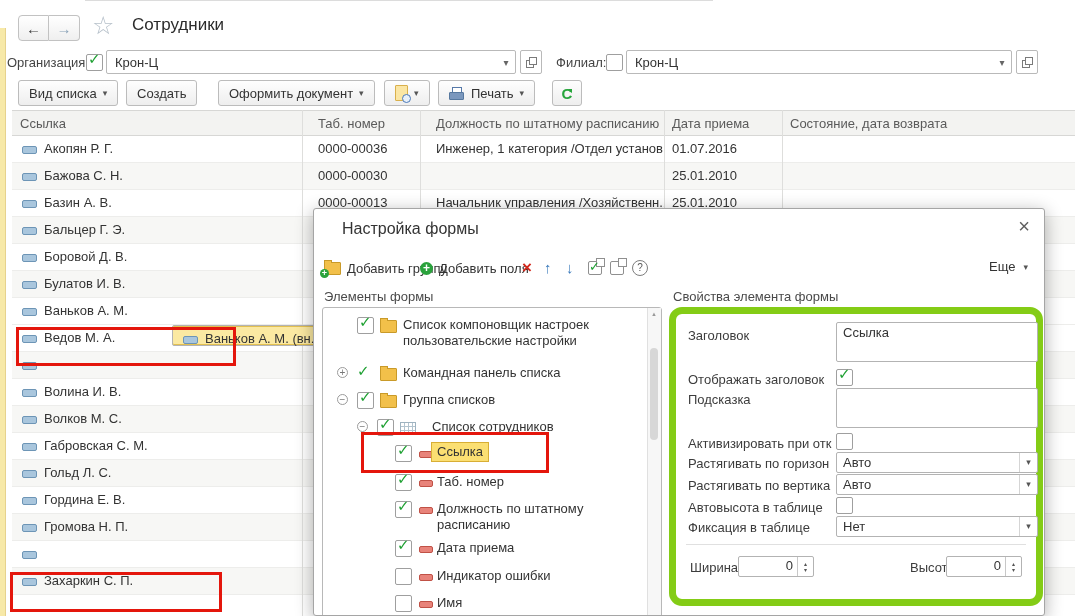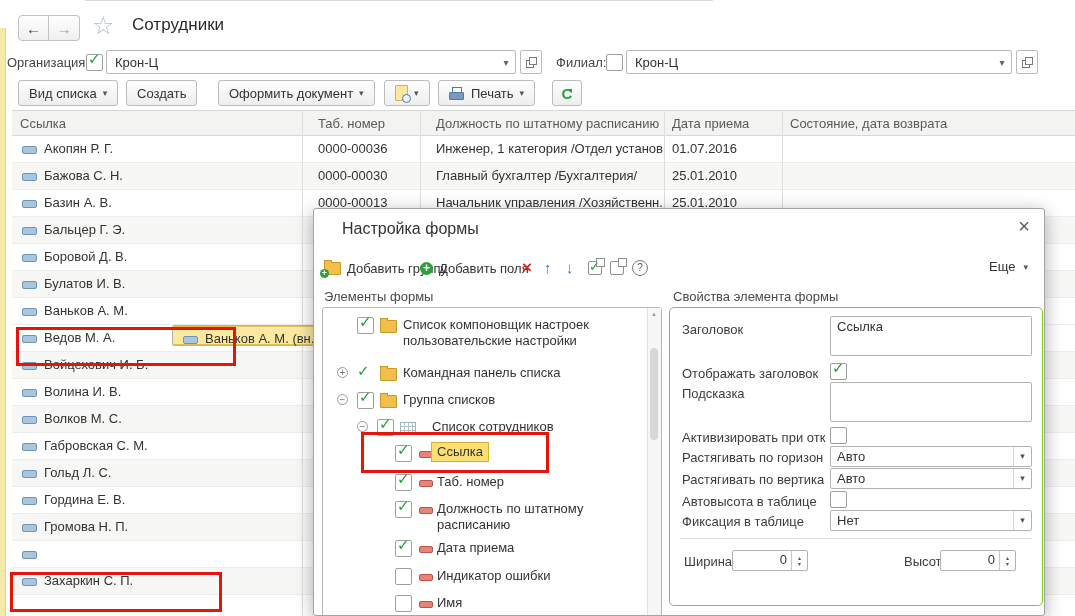--- a/index.html
+++ b/index.html
@@ -95,21 +95,21 @@
   .gridicon{position:absolute;top:4px;width:14px;height:11px;border:1px solid #9fb3c0;background:#fff;
             background-image:repeating-linear-gradient(to right,transparent 0 3px,#b3c4cf 3px 4px),
                              repeating-linear-gradient(to bottom,transparent 0 3px,#b3c4cf 3px 4px);}
   .fielddash{position:absolute;top:7px;width:12px;height:5px;background:#e8837a;border:1px solid #c05146;border-radius:2px;}
   .tlabel{position:absolute;top:1px;max-width:215px;line-height:16px;color:#333;}
   .tlabel.hl{background:#fbdf72;border:1px solid #d8ae35;padding:1px 5px;margin-left:-6px;margin-top:-3px;}
   .vscroll{position:absolute;right:0;top:0;bottom:0;width:13px;background:#f7f7f7;border-left:1px solid #e0e0e0;}
   .sarr{position:absolute;top:3px;left:3px;font-size:6px;color:#999;}
   .thumb{position:absolute;left:2px;top:40px;width:8px;height:92px;background:#d7d7d7;border-radius:4px;cursor:grab;}
 
-  .propsbox{position:absolute;left:355px;top:98px;width:374px;height:299px;border:1px solid #84cc16;border-radius:5px;background:#fff;box-sizing:border-box;}
+  .propsbox{position:absolute;left:355px;top:98px;width:374px;height:299px;border:7px solid #84cc16;border-radius:13px;background:#fff;box-sizing:border-box;}
   .plabel{position:absolute;left:12px;width:146px;color:#3c3c3c;white-space:nowrap;overflow:hidden;}
   .ta{position:absolute;left:160px;width:202px;border:1px solid #b3b3b3;border-radius:2px;background:#fff;
       padding:2px 6px;box-sizing:border-box;color:#333;cursor:text;}
   .pcb{left:160px;}
   .sel{position:absolute;left:160px;width:202px;height:21px;border:1px solid #b3b3b3;border-radius:2px;background:#fff;
        display:flex;align-items:center;box-sizing:border-box;cursor:pointer;}
   .selval{flex:1;padding:0 6px;color:#333;}
   .selbtn{width:17px;text-align:center;font-size:9px;color:#555;border-left:1px solid #d5d5d5;align-self:stretch;line-height:19px;}
   .psep{position:absolute;left:10px;right:10px;height:1px;background:#e0e0e0;}
   .numf{position:absolute;width:76px;height:21px;border:1px solid #b3b3b3;border-radius:2px;background:#fff;display:flex;box-sizing:border-box;}
@@ -196,21 +196,20 @@
         <span class="rowdash"></span>
         <span class="cell c-name">Акопян Р. Г.</span>
         <span class="cell c-tab">0000-00036</span>
         <span class="cell c-pos">Инженер, 1 категория /Отдел установ...</span>
         <span class="cell c-date">01.07.2016</span>
       </div>
       <div class="row alt">
         <span class="rowdash"></span>
         <span class="cell c-name">Бажова С. Н.</span>
         <span class="cell c-tab">0000-00030</span>
-        <span class="cell c-pos">Главный бухгалтер /Бухгалтерия/</span>
         <span class="cell c-date">25.01.2010</span>
       </div>
       <div class="row">
         <span class="rowdash"></span>
         <span class="cell c-name">Базин А. В.</span>
         <span class="cell c-tab">0000-00013</span>
         <span class="cell c-pos">Начальник управления /Хозяйственн...</span>
         <span class="cell c-date">25.01.2010</span>
       </div>
       <div class="row alt">
@@ -232,21 +231,20 @@
       <div class="row sel">
         <span class="rowdash"></span>
         <span class="cell c-name">Ваньков А. М. (вн. совм.)</span>
       </div>
       <div class="row">
         <span class="rowdash"></span>
         <span class="cell c-name">Ведов М. А.</span>
       </div>
       <div class="row alt">
         <span class="rowdash"></span>
-        <span class="cell c-name">Войцехович И. Б.</span>
       </div>
       <div class="row">
         <span class="rowdash"></span>
         <span class="cell c-name">Волина И. В.</span>
       </div>
       <div class="row alt">
         <span class="rowdash"></span>
         <span class="cell c-name">Волков М. С.</span>
       </div>
       <div class="row">

